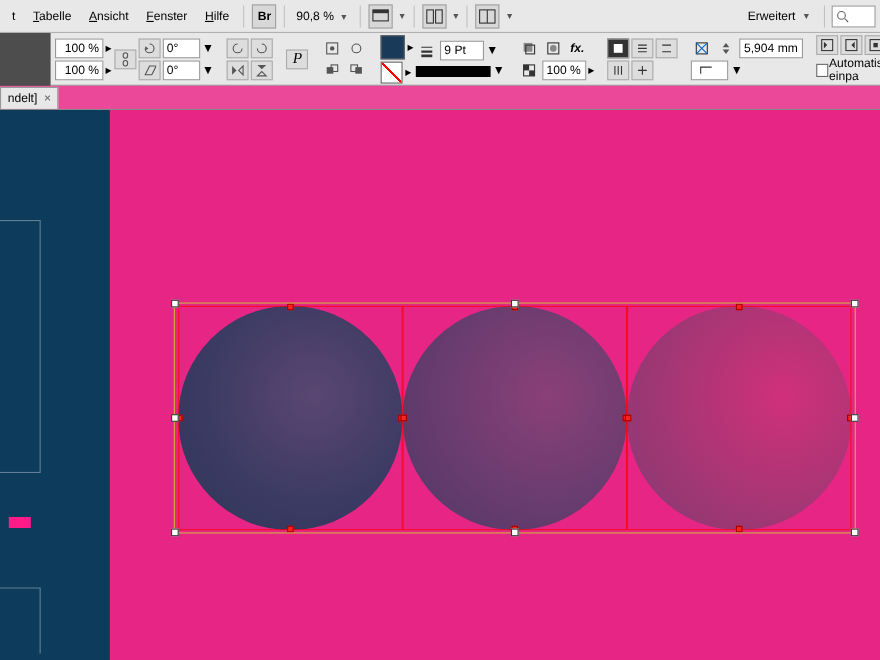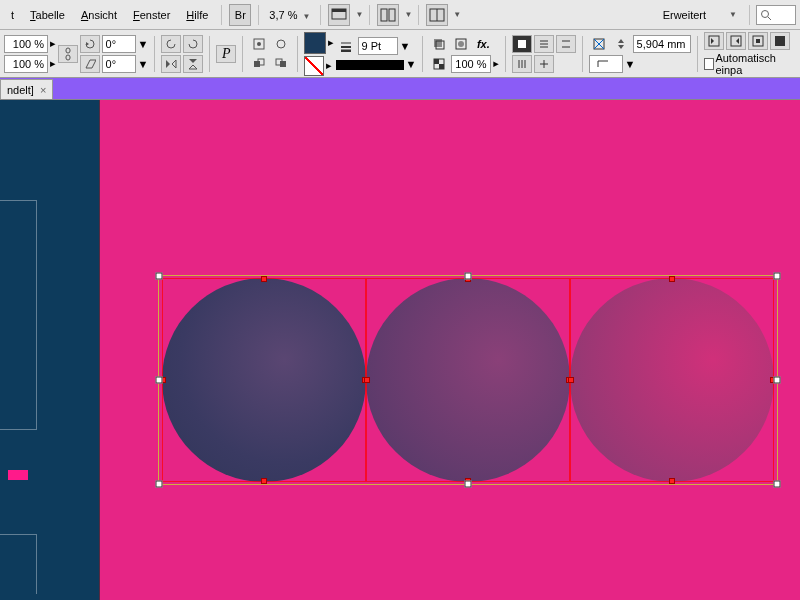--- a/index.html
+++ b/index.html
@@ -6,43 +6,43 @@
 body { background: #4d4d4d; width: 800px; height: 600px; overflow: hidden; position: relative; }
 
 .menubar { background: #e8e8e8; height: 30px; display: flex; align-items: center; padding: 0 4px; gap: 2px; border-bottom: 1px solid #b0b0b0; }
 .menubar .menuitem { padding: 3px 7px; cursor: default; }
 .menubar .menuitem u { text-decoration: underline; }
 .menubar .sep { width: 1px; height: 20px; background: #c0c0c0; margin: 0 4px; }
 .menubar .btn { width: 22px; height: 22px; background: #d8d8d8; border: 1px solid #a0a0a0; display: flex; align-items: center; justify-content: center; margin: 0 1px; }
 .menubar .zoom { margin: 0 4px; }
 .menubar .tri { font-size: 8px; color: #555; margin-left: 2px; }
 .menubar .spacer { flex: 1; }
-.menubar .workspace { padding: 2px 6px; display: flex; align-items: center; gap: 21px; text-align: right; }
+.menubar .workspace { padding: 2px 6px; display: flex; align-items: center; gap: 4px; text-align: right; }
 .menubar .search { width: 40px; height: 20px; border: 1px solid #999; background: #fff; display: flex; align-items: center; padding: 0 3px; }
 
-.controlbar { background: #e8e8e8; height: 48px; display: flex; align-items: center; padding: 0 4px; gap: 2px; border-bottom: 1px solid #999; }
+.controlbar { background: #e8e8e8; height: 48px; display: flex; align-items: center; padding: 0 4px; gap: 2px; border-bottom: 1px solid #999; margin-left: 46px; }
 .group { display: flex; flex-direction: column; gap: 2px; }
 .row { display: flex; align-items: center; gap: 2px; }
 .percent { width: 44px; height: 18px; border: 1px solid #999; background: #fff; display: flex; align-items: center; justify-content: flex-end; padding: 0 3px; }
 .smbtn { width: 20px; height: 18px; border: 1px solid #aaa; background: #ddd; display: flex; align-items: center; justify-content: center; }
 .angle { width: 34px; height: 18px; border: 1px solid #999; background: #fff; display: flex; align-items: center; padding: 0 3px; }
 .vsep { width: 1px; height: 36px; background: #b8b8b8; margin: 0 4px; }
 .swatch { width: 22px; height: 22px; background: #1a3a5a; border: 1px solid #666; }
 .stroke-input { width: 40px; height: 18px; border: 1px solid #999; background: #fff; display: flex; align-items: center; padding: 0 3px; }
 .stroke-sample { width: 68px; height: 10px; background: #000; margin-top: 3px; }
 .smicon { width: 20px; height: 18px; border: 1px solid transparent; display: flex; align-items: center; justify-content: center; }
 .fx { font-style: italic; font-weight: bold; }
 .wide-input { width: 58px; height: 18px; border: 1px solid #999; background: #fff; display: flex; align-items: center; padding: 0 3px; }
 .check { display: flex; align-items: center; gap: 1px; }
 .check .box { width: 12px; height: 12px; border: 1px solid #666; background: #fff; }
 .nostroke { width: 20px; height: 20px; border: 1px solid #666; background: #fff; position: relative; }
 .nostroke::after { content: ""; position: absolute; left: 0; top: 0; right: 0; bottom: 0; background: linear-gradient(to top right, transparent 45%, red 45%, red 55%, transparent 55%); }
 .arrowbox { width: 34px; height: 18px; border: 1px solid #999; background: #fff; display: flex; align-items: center; justify-content: center; }
 
-.tabbar { background: #8b5cf6; height: 22px; display: flex; align-items: flex-end; border-bottom: 1px solid #888; }
+.tabbar { background: #ec4899; height: 22px; display: flex; align-items: flex-end; border-bottom: 1px solid #888; }
 .tab { background: #e8e8e8; border: 1px solid #999; border-bottom: none; padding: 2px 6px; display: flex; align-items: center; gap: 6px; height: 20px; }
 .tab .x { font-size: 11px; color: #666; }
 
 .canvas-area { position: absolute; top: 100px; left: 0; right: 0; bottom: 0; background: #e62585; }
 .pasteboard { position: absolute; left: 0; top: 0; width: 100px; height: 100%; background: #0d3b5c; }
 .guide-v { position: absolute; left: 99px; top: 0; bottom: 0; width: 1px; background: rgba(255,0,0,0.3); }
 .page-outline { position: absolute; left: -5px; top: 100px; width: 42px; height: 230px; border: 1px solid rgba(255,255,255,0.35); }
 .page-outline2 { position: absolute; left: -5px; top: 434px; width: 42px; height: 60px; border: 1px solid rgba(255,255,255,0.35); border-bottom: none; }
 .pink-sq { position: absolute; left: 8px; top: 370px; width: 20px; height: 10px; background: #ff1a8a; }
 
@@ -61,23 +61,23 @@
 </head>
 <body>
 
 <div class="menubar">
   <span class="menuitem">t</span>
   <span class="menuitem"><u>T</u>abelle</span>
   <span class="menuitem"><u>A</u>nsicht</span>
   <span class="menuitem"><u>F</u>enster</span>
   <span class="menuitem"><u>H</u>ilfe</span>
   <span class="sep"></span>
-  <span class="btn" style="font-weight:normal">Br</span>
-  <span class="sep"></span>
-  <span class="zoom"><span>3,7 %</span> <span class="tri">▼</span></span>
+  <span class="btn" style="font-weight:bold">Br</span>
+  <span class="sep"></span>
+  <span class="zoom"><span>90,8 %</span> <span class="tri">▼</span></span>
   <span class="sep"></span>
   <span class="btn">
     <svg width="16" height="14">
         <rect x="1" y="1" width="14" height="10" fill="none" stroke="#333"></rect>
         <rect x="1" y="1" width="14" height="3" fill="#333"></rect>
       </svg>
   </span>
     <span class="tri">▼</span>
   <span class="sep"></span>
   <span class="btn">

